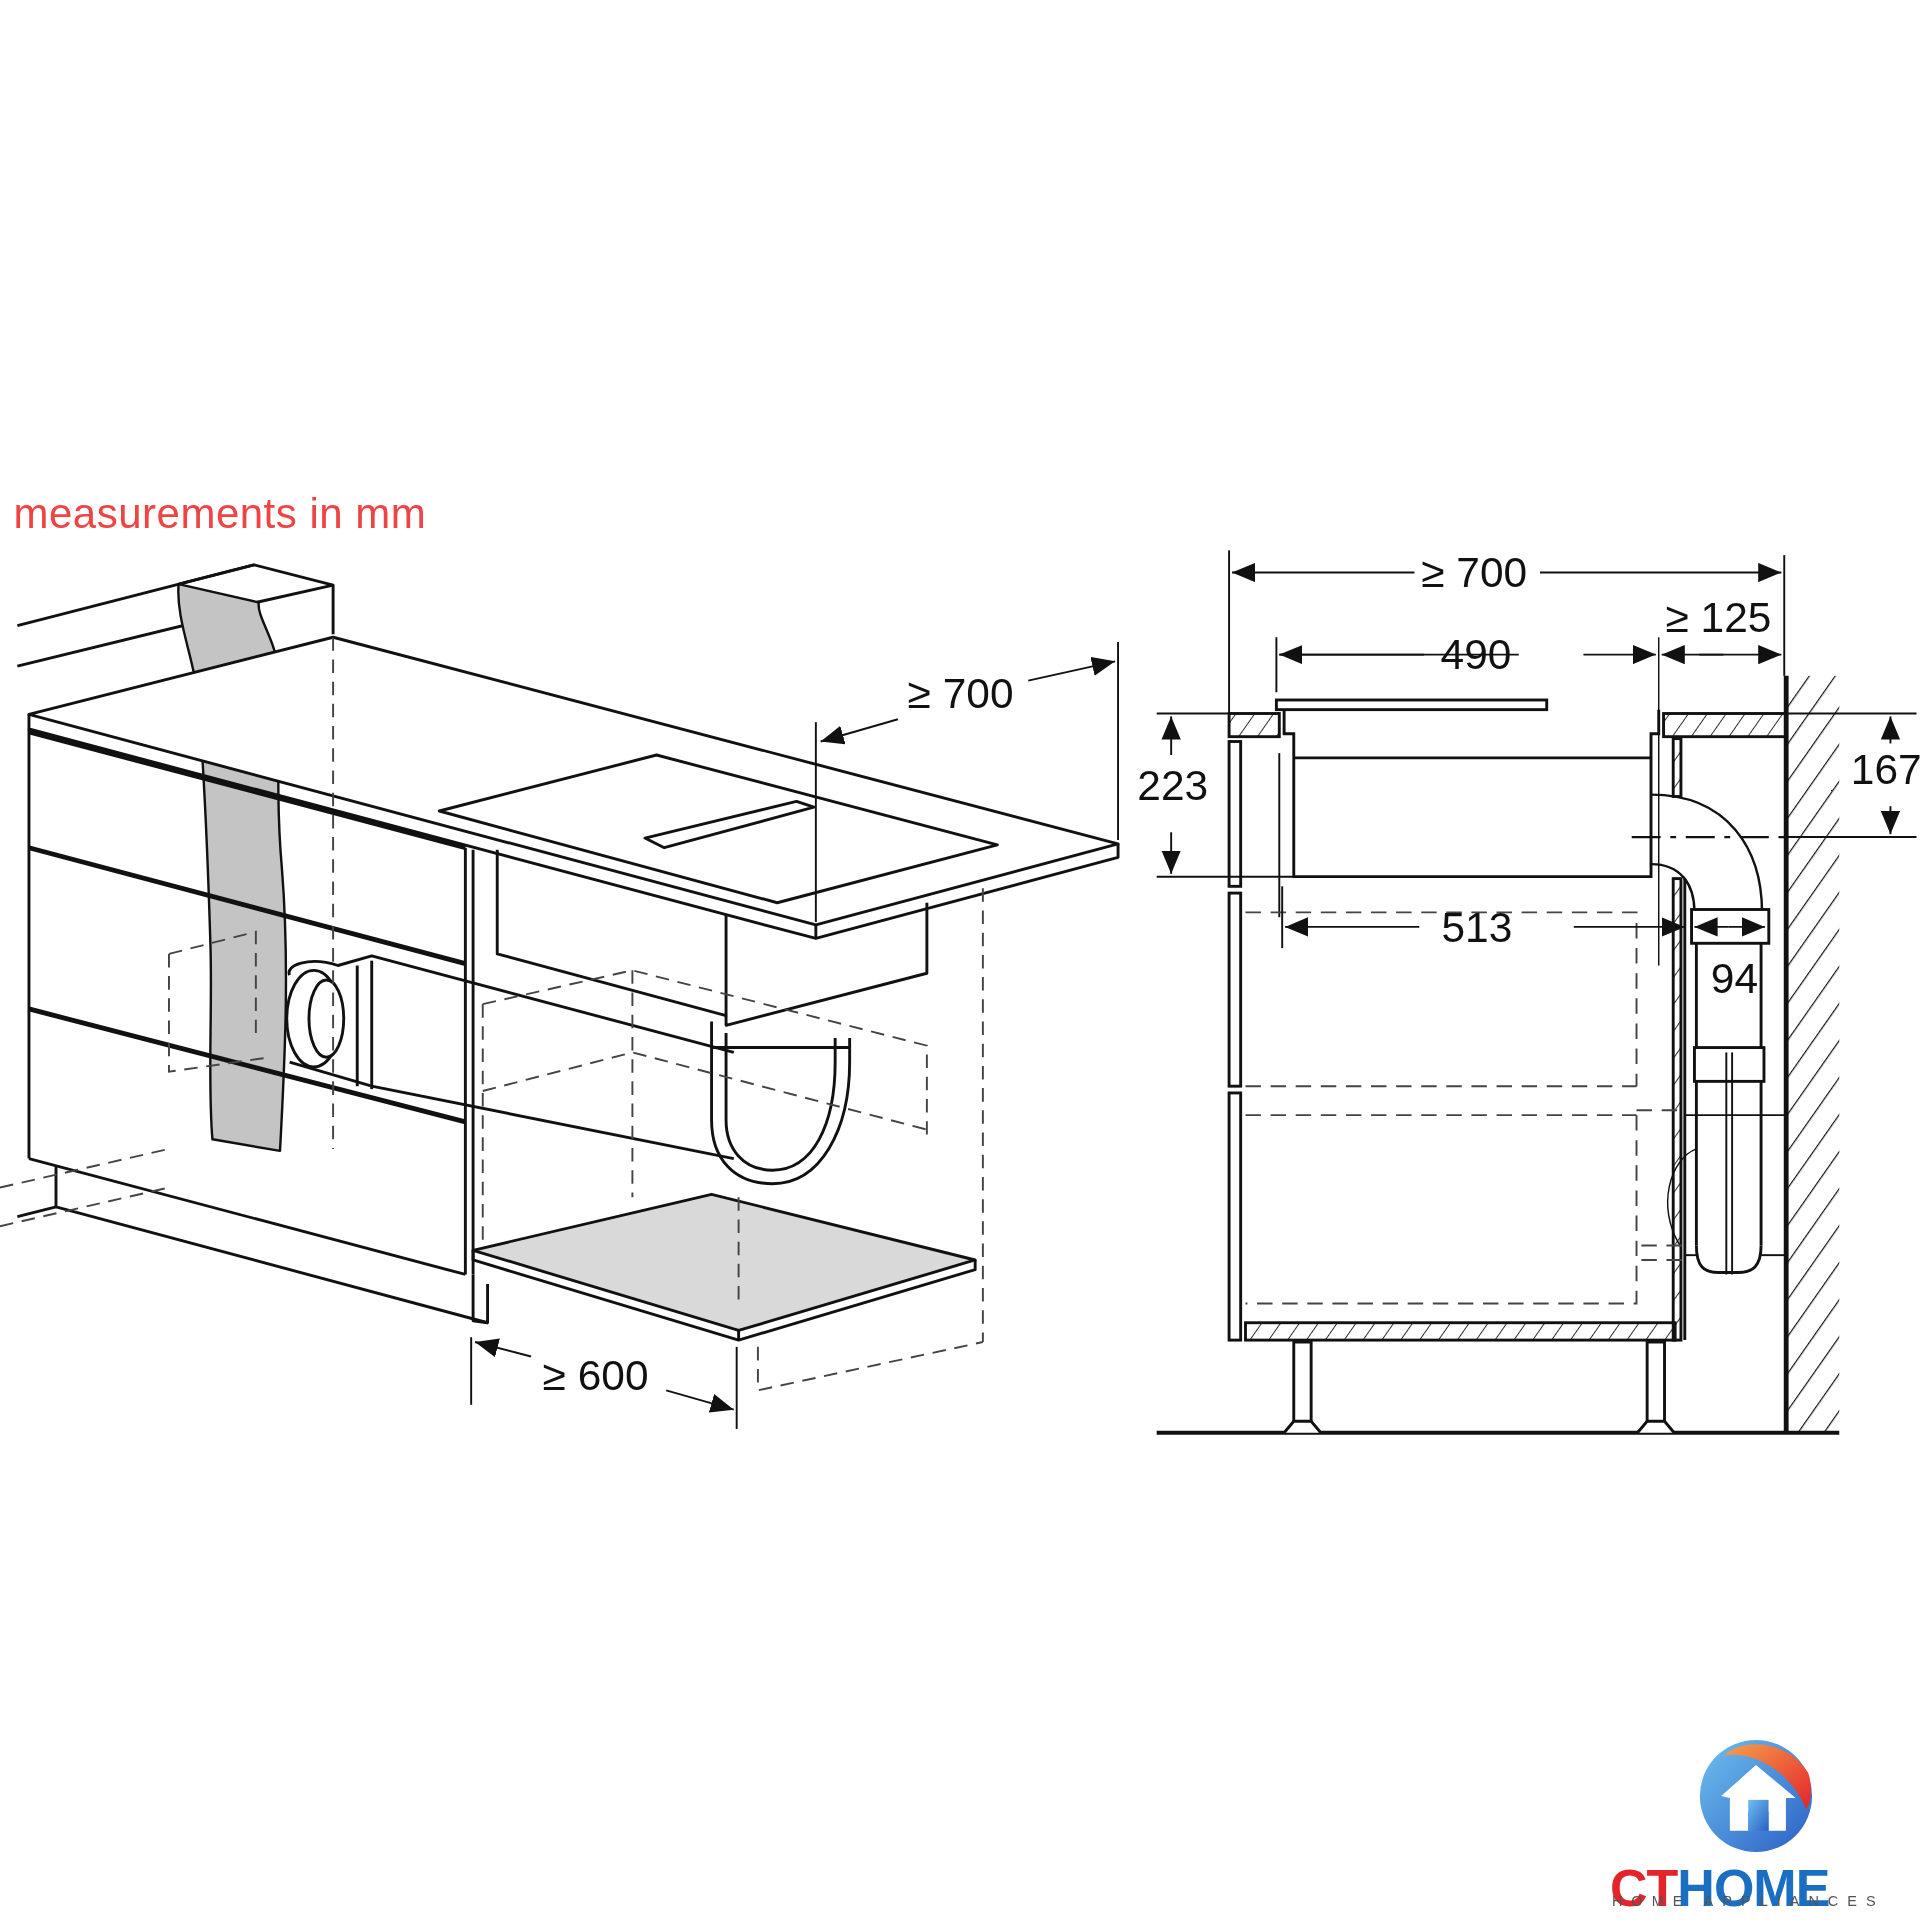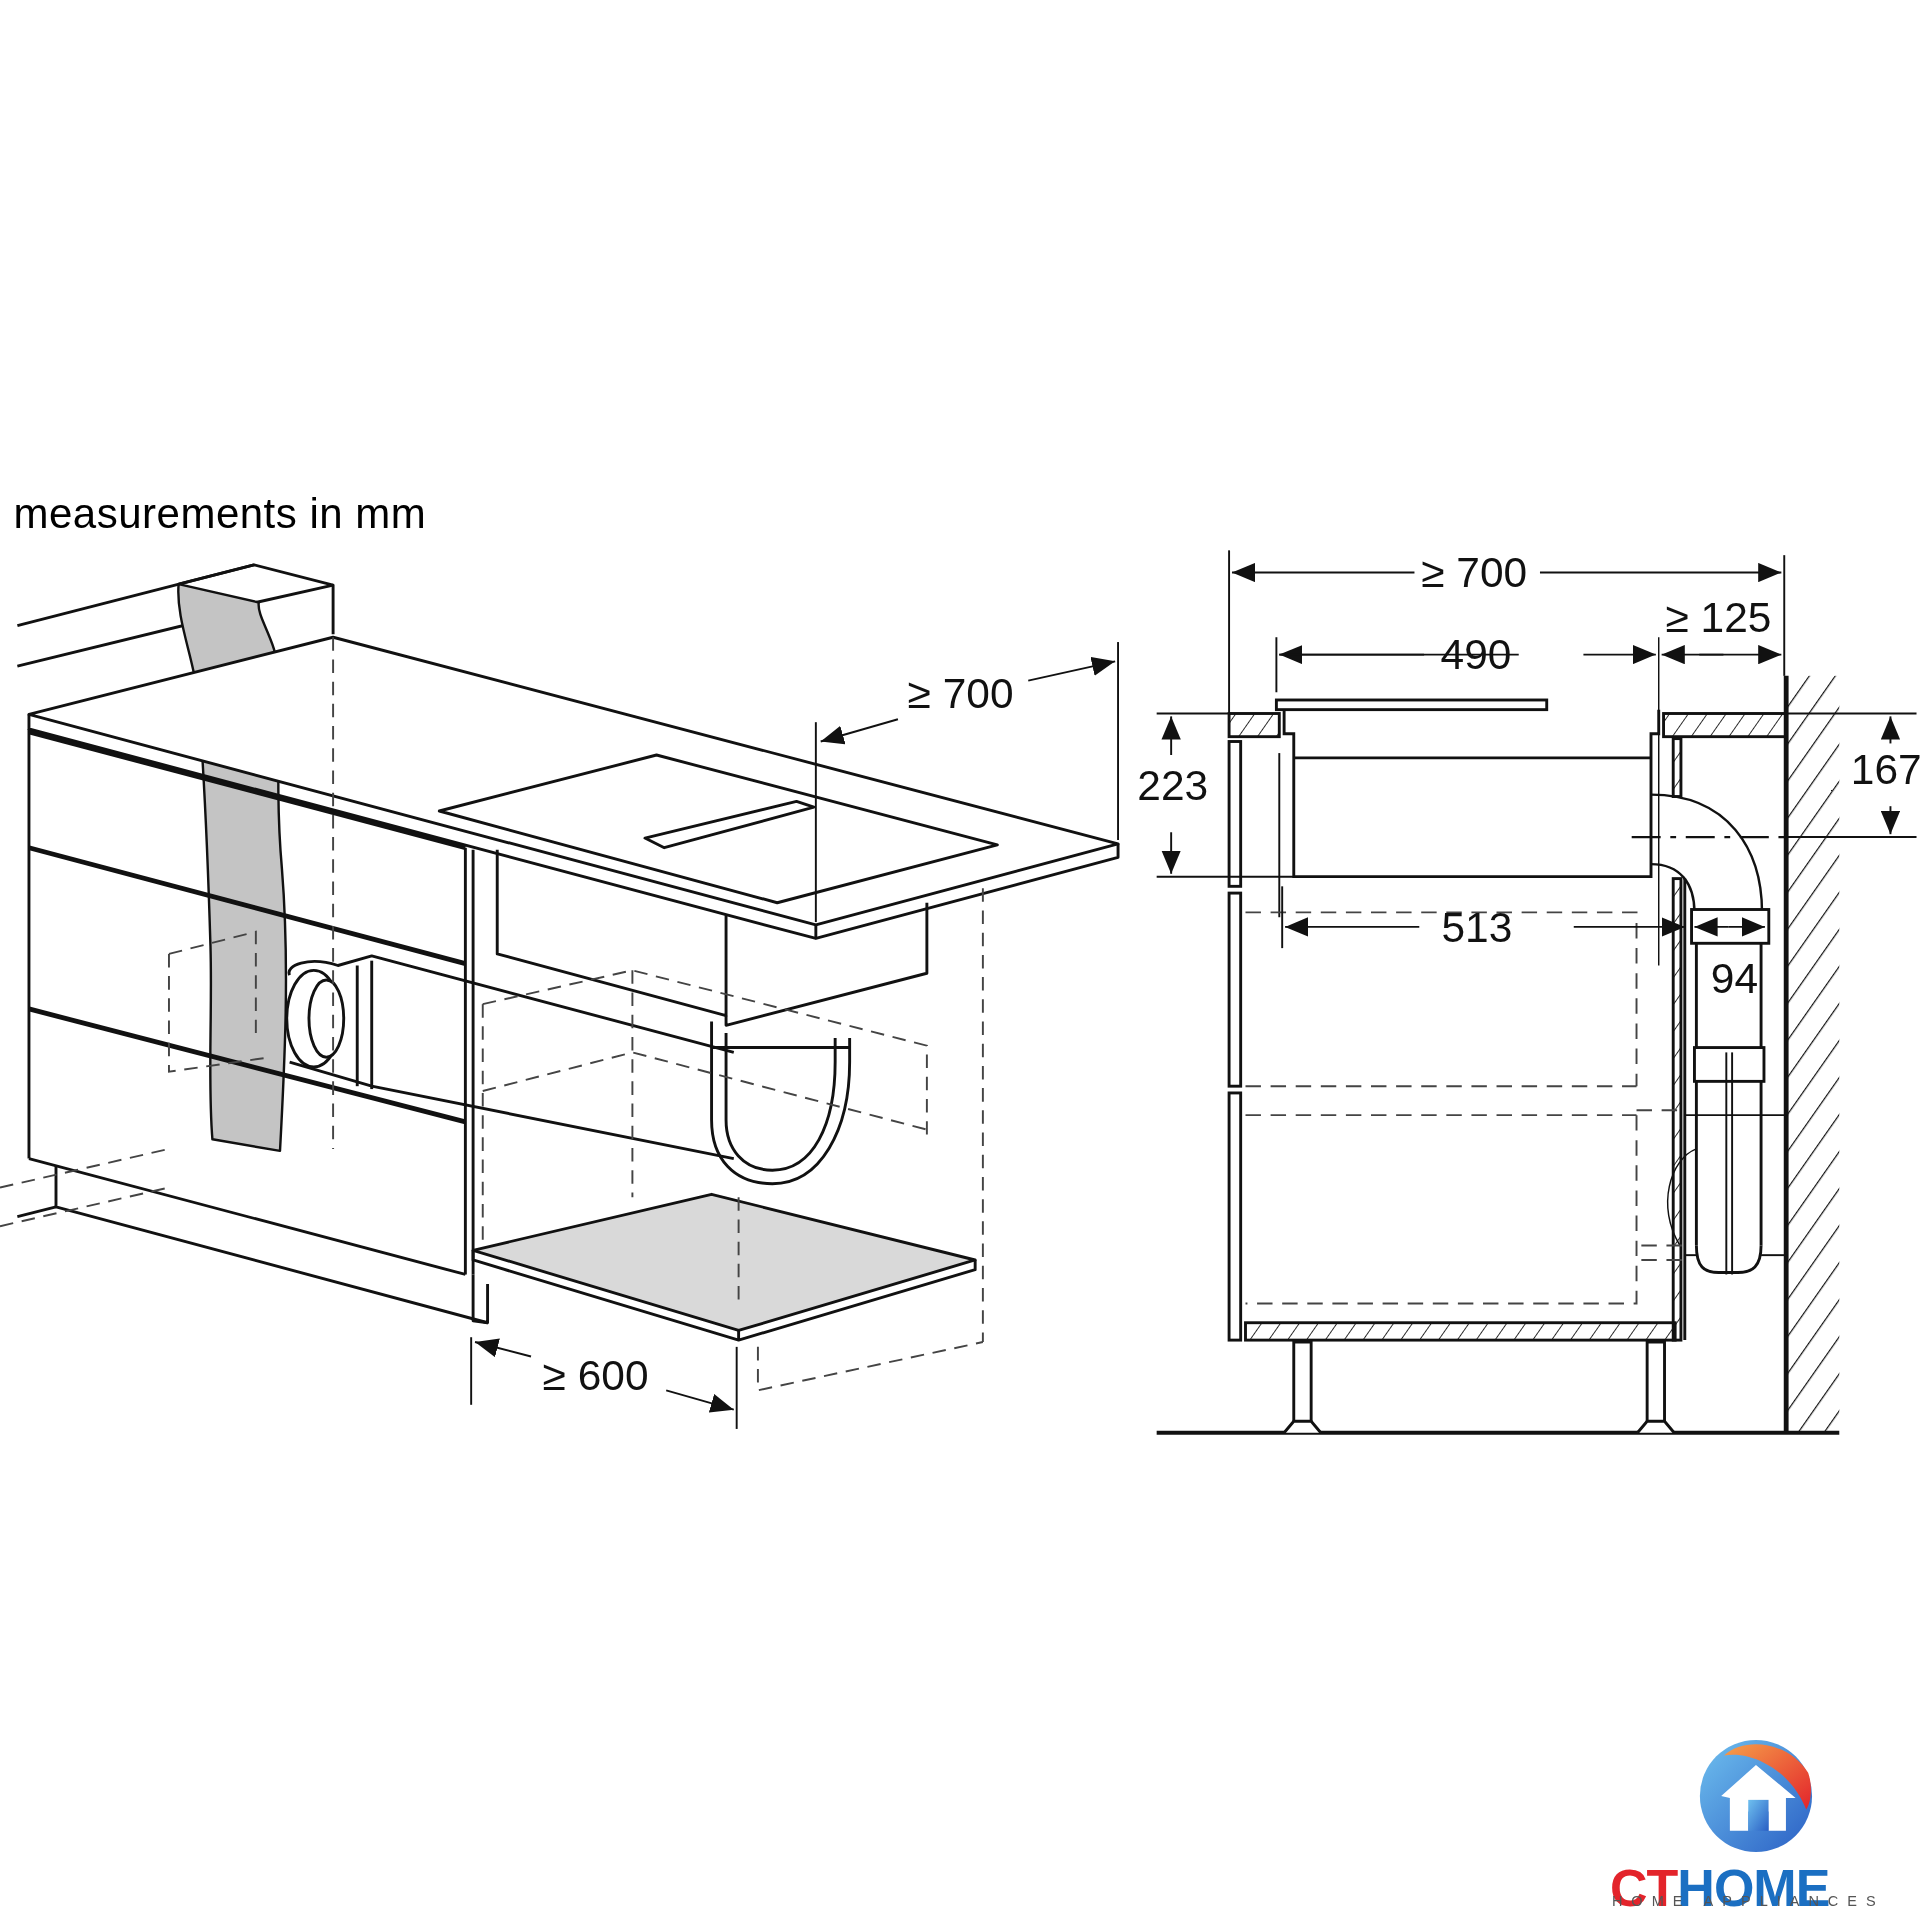--- a/index.html
+++ b/index.html
@@ -1,19 +1,19 @@
 <!DOCTYPE html>
 <html><head>
 <meta charset="utf-8">
 <style>
   html,body{margin:0;padding:0;background:#ffffff;}
   body{width:1931px;height:1931px;position:relative;overflow:hidden;font-family:"Liberation Sans",sans-serif;}
   #canvas{position:absolute;left:0;top:0;width:1931px;height:1931px;}
   .lbl{font-family:"Liberation Sans",sans-serif;fill:#111;}
-  .caption{position:absolute;left:13.5px;top:490px;font-size:42px;color:#000000;font-family:"Liberation Sans",sans-serif;letter-spacing:0.5px;}
+  .caption{position:absolute;left:13.5px;top:490px;font-size:42px;color:#ef4444;font-family:"Liberation Sans",sans-serif;letter-spacing:0.5px;}
   .logo{position:absolute;left:1610px;top:1734px;width:290px;height:183px;}
   .logo-ct{position:absolute;left:0;top:124px;font-family:"Liberation Sans",sans-serif;font-weight:bold;font-size:52px;letter-spacing:-1px;}
   .logo-ct .ct{color:#e3242b;}
   .logo-ct .home{color:#1b6fc2;}
   .logo-sub{position:absolute;left:1.9px;top:159px;font-family:"Liberation Sans",sans-serif;font-size:14.5px;letter-spacing:9px;color:#555;white-space:nowrap;}
 </style>
 </head>
 <body>
 
 <div class="caption">measurements in mm</div>

